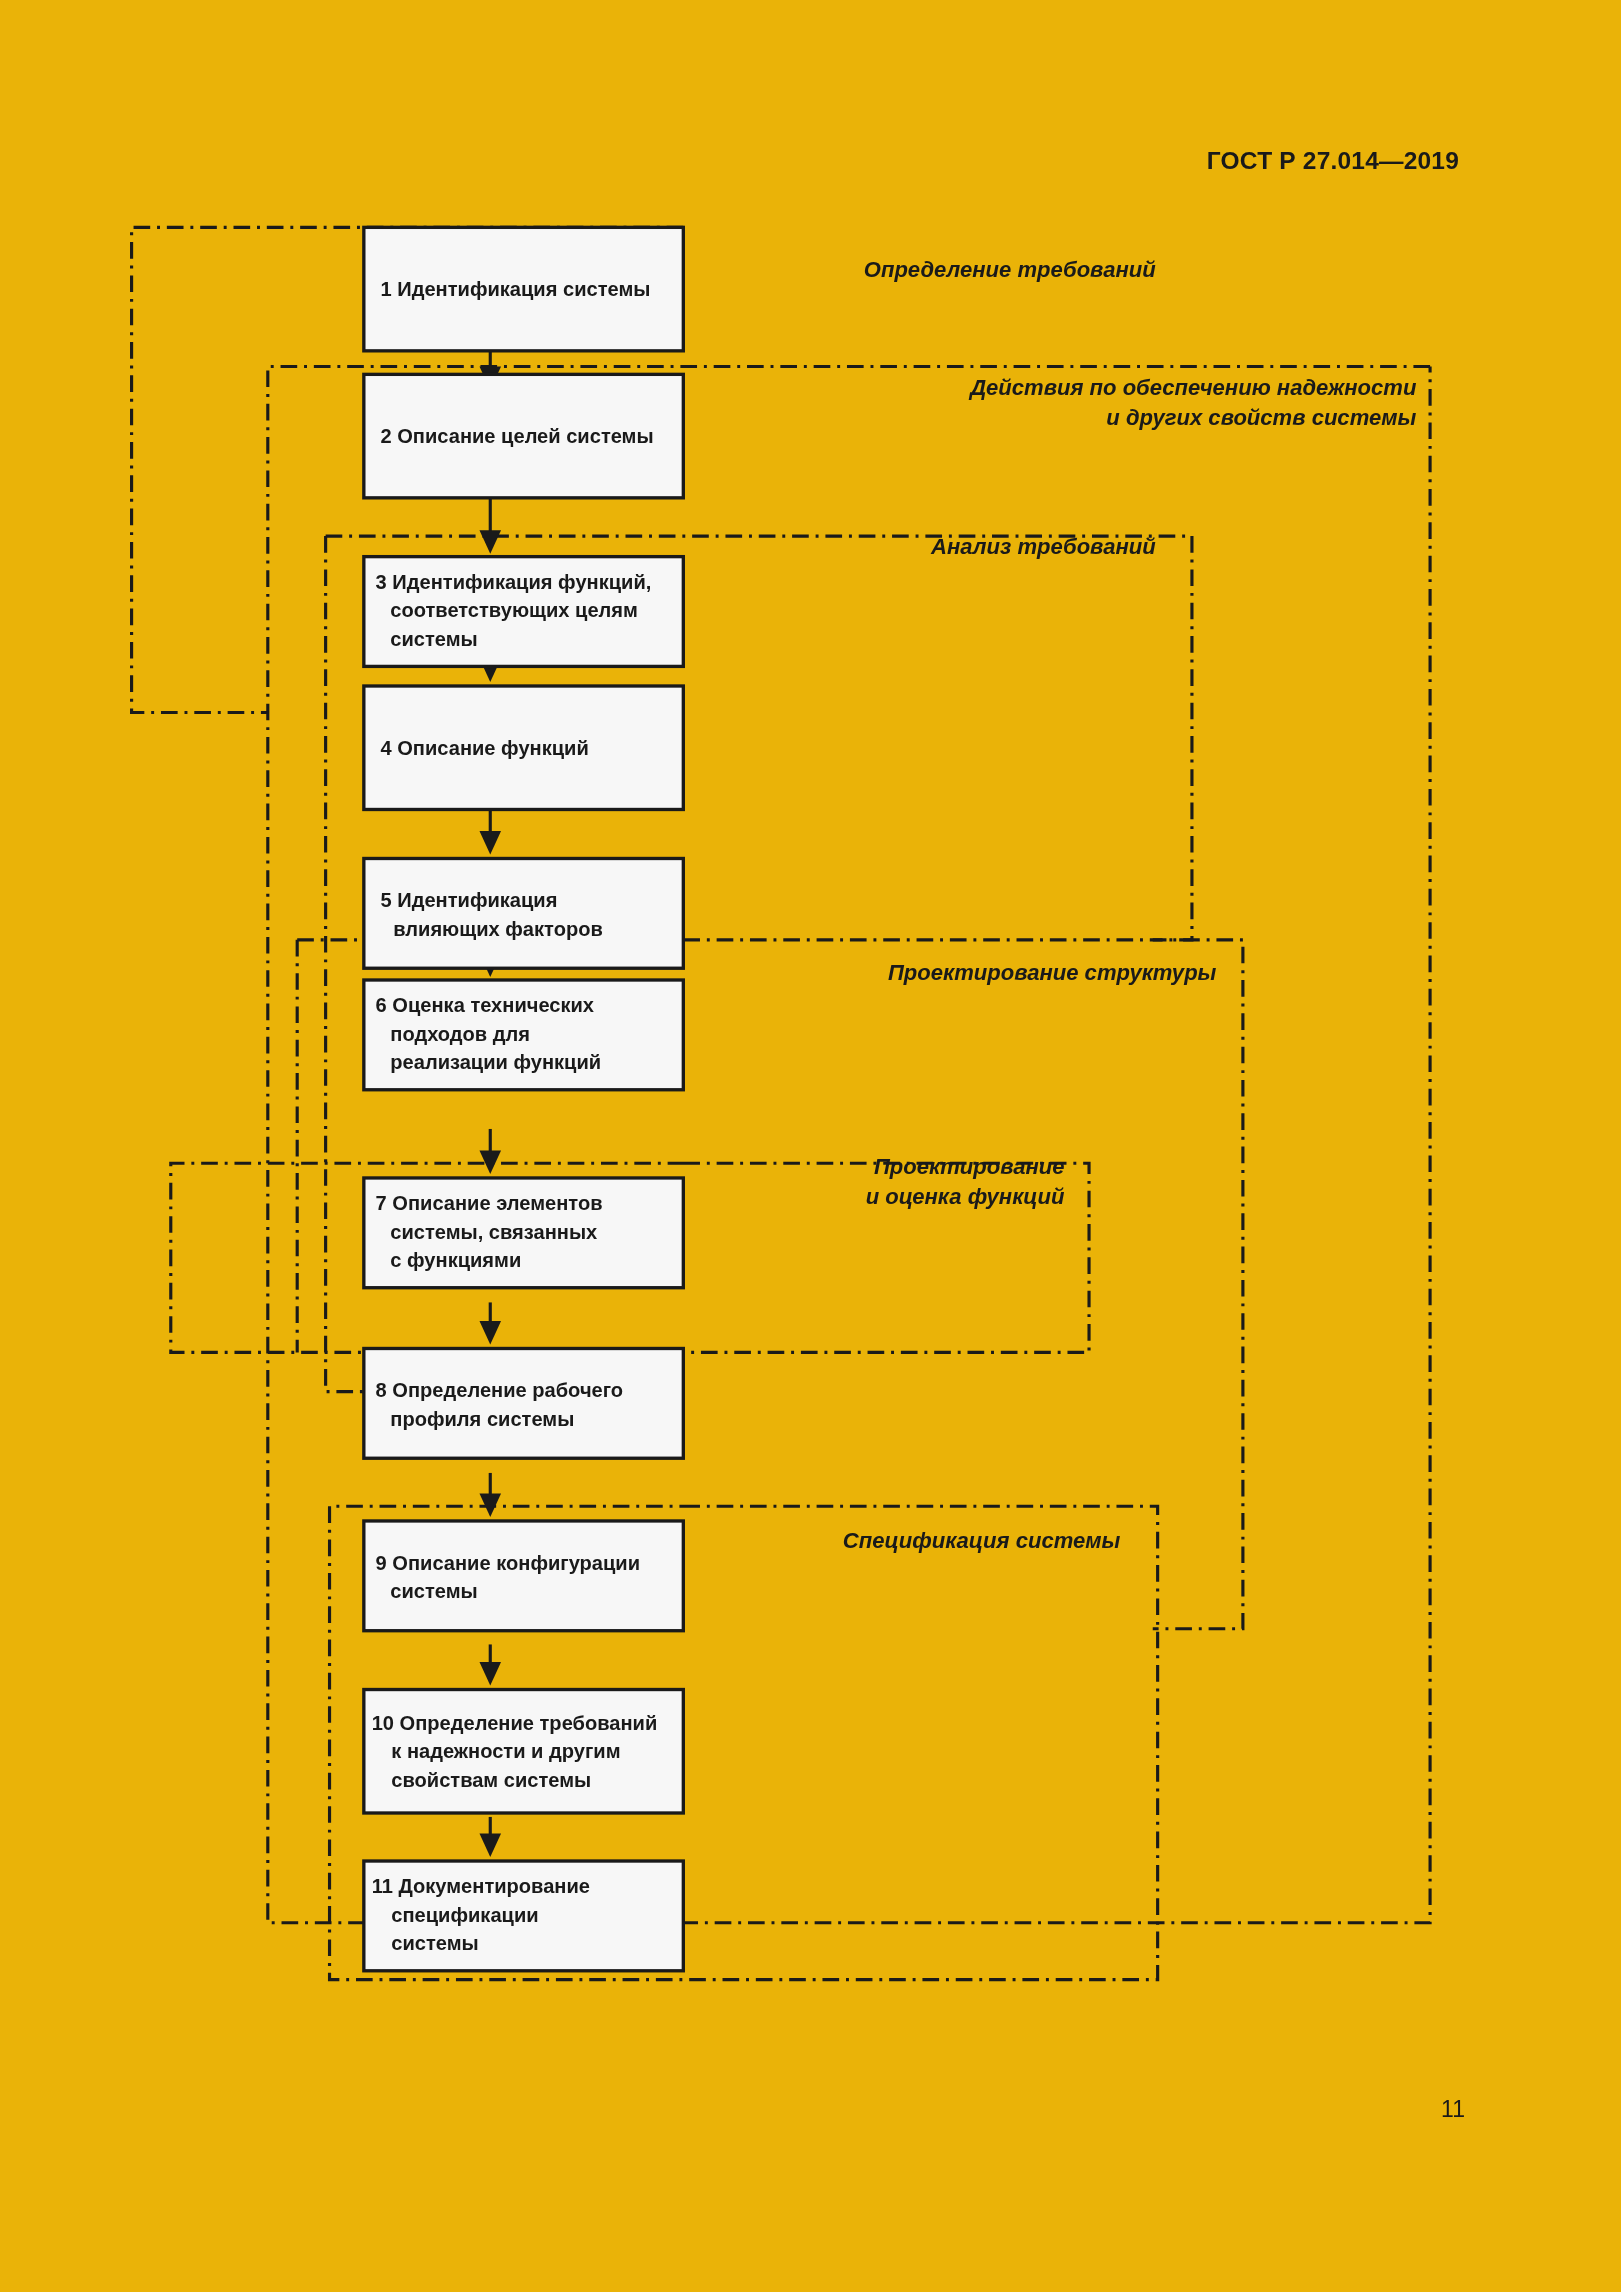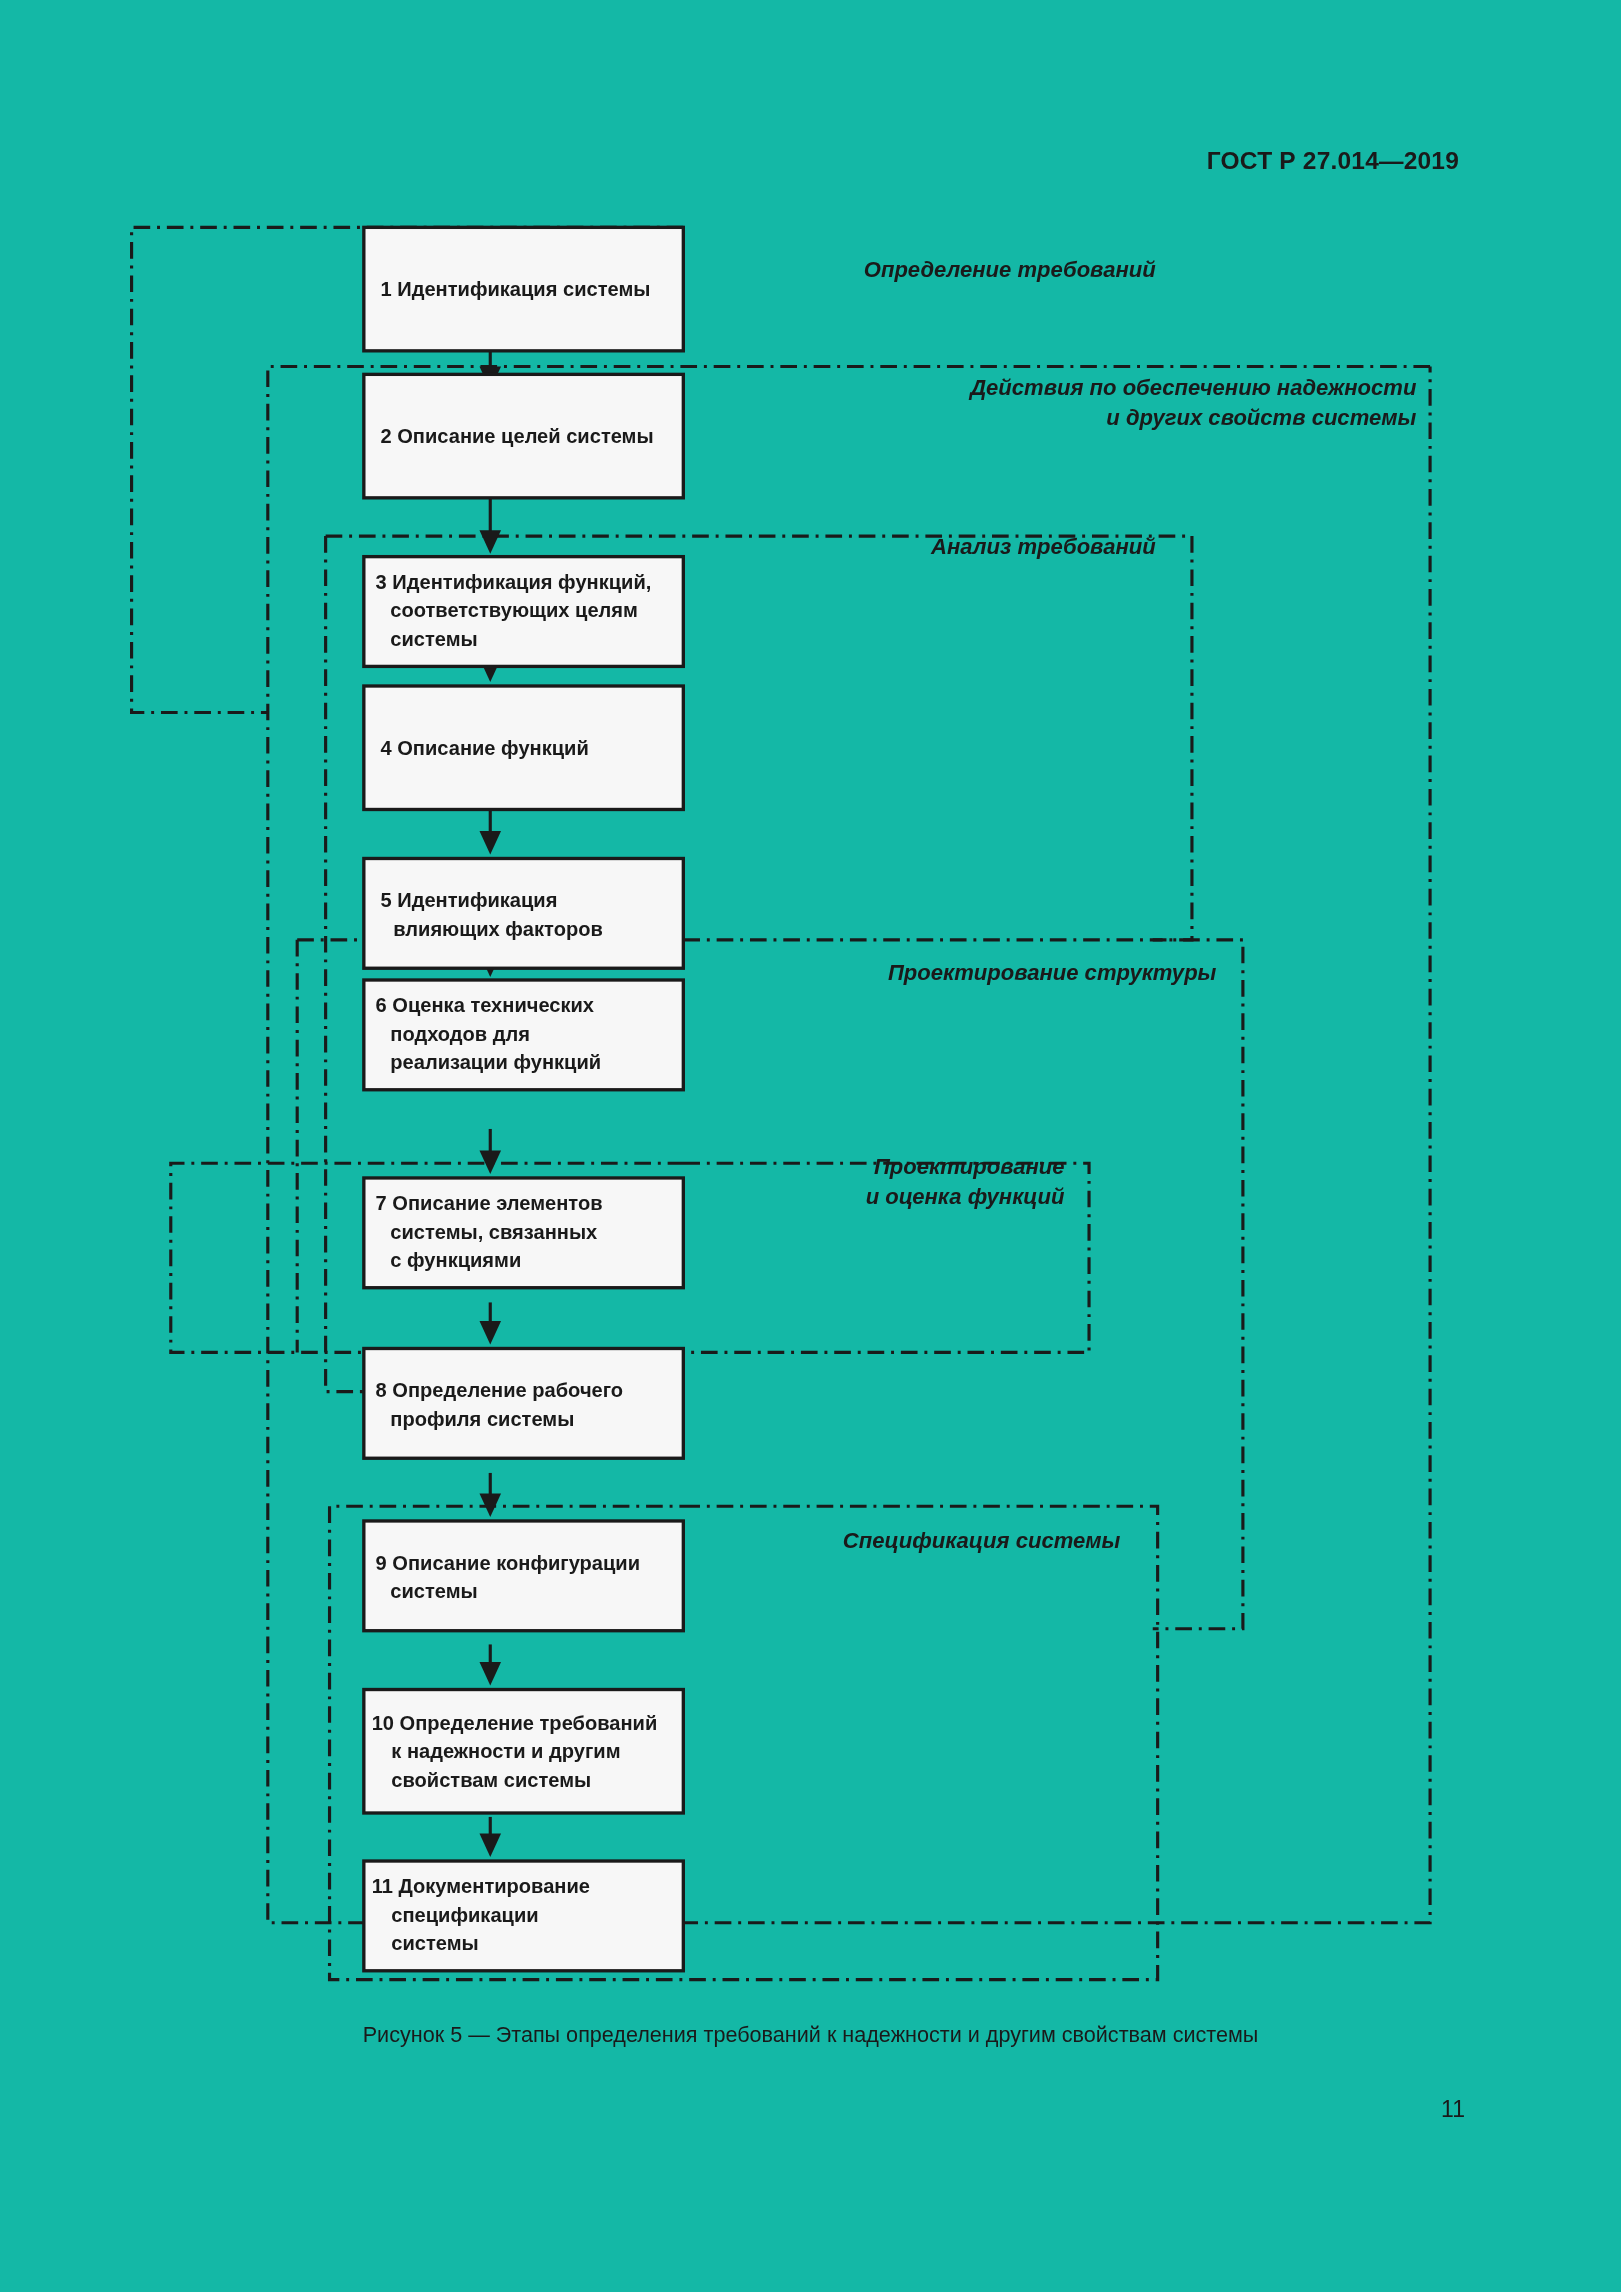--- a/index.html
+++ b/index.html
@@ -10,21 +10,21 @@
   body {
     width: 1621px;
     height: 2293px;
     position: relative;
     font-family: "Liberation Sans", sans-serif;
     background: #f7f7f7;
   }
   .page {
     position: absolute;
     inset: 0;
-    background: #14b8a6;
+    background: #eab308;
     padding-left: 36px;
   }
   .doc-header {
     position: absolute;
     top: 147px;
     right: 162px;
     font-size: 24.5px;
     font-weight: bold;
     color: #1a1a1a;
     letter-spacing: 0.2px;
@@ -230,18 +230,17 @@
       <text class="zone-text" x="1230" y="1000" text-anchor="end">Проектирование структуры</text>
 
       <text class="zone-text" x="1075" y="1198" text-anchor="end">Проектирование</text>
       <text class="zone-text" x="1075" y="1229" text-anchor="end">и оценка функций</text>
 
       <text class="zone-text" x="1132" y="1580" text-anchor="end">Спецификация системы</text>
 
     </svg>
   </div>
 
-  <div class="caption">Рисунок 5 — Этапы определения требований к надежности и другим свойствам системы</div>
 
   <div class="page-number">11</div>
 
 </div>
 
 
 </body></html>

